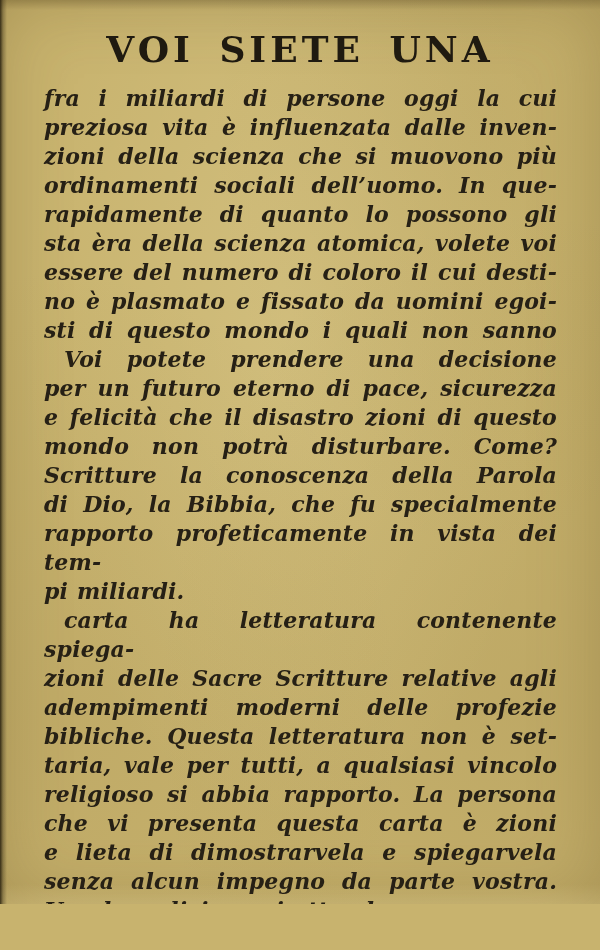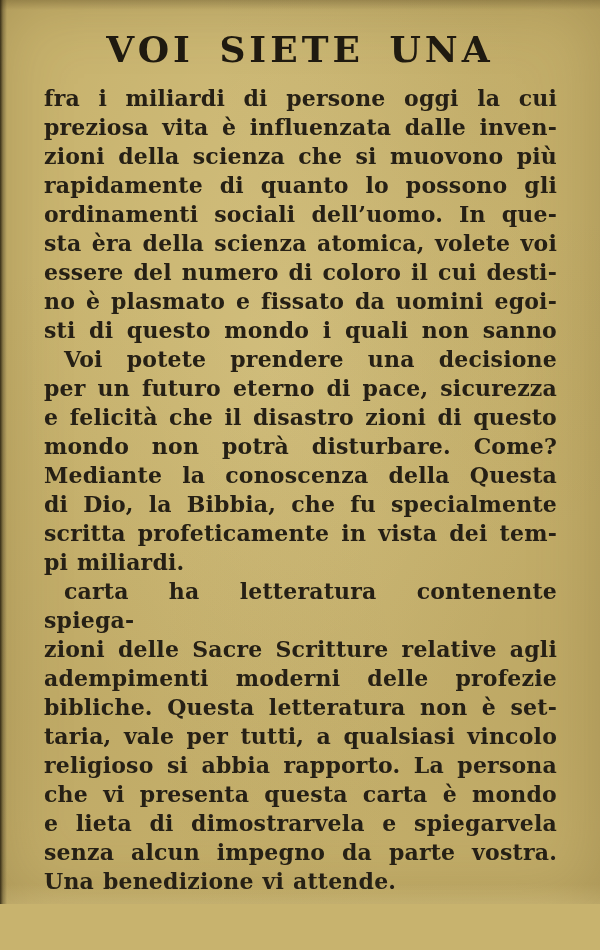--- a/index.html
+++ b/index.html
@@ -41,20 +41,21 @@
     line-height: 44px;
   }
   .body-text {
     margin-top: 13px;
     padding: 0 43px 0 44px;
     font-size: 22px;
     font-weight: 700;
     line-height: 29px;
     letter-spacing: 0.2px;
     word-spacing: 1px;
+    font-style: italic;
   }
   .paragraph { margin: 0; }
   .line {
     text-align: justify;
     text-align-last: justify;
     white-space: normal;
   }
   .line.last {
     text-align-last: left;
   }
@@ -68,46 +69,46 @@
 <div class="card">
 
   <div class="title">VOI SIETE UNA</div>
 
   <div class="body-text">
 
     <div class="paragraph">
       <div class="line">fra i miliardi di persone oggi la cui</div>
       <div class="line">preziosa vita è influenzata dalle inven-</div>
       <div class="line">zioni della scienza che si muovono più</div>
+      <div class="line">ordinamenti sociali dell’uomo. In que-</div>
       <div class="line">rapidamente di quanto lo possono gli</div>
-      <div class="line">ordinamenti sociali dell’uomo. In que-</div>
       <div class="line">sta èra della scienza atomica, volete voi</div>
       <div class="line">essere del numero di coloro il cui desti-</div>
       <div class="line">no è plasmato e fissato da uomini egoi-</div>
       <div class="line">sti di questo mondo i quali non sanno</div>
     </div>
 
     <div class="paragraph indented">
       <div class="line">Voi potete prendere una decisione</div>
       <div class="line">per un futuro eterno di pace, sicurezza</div>
       <div class="line">e felicità che il disastro zioni di questo</div>
       <div class="line">mondo non potrà disturbare. Come?</div>
-      <div class="line">Mediante la conoscenza della Questa</div>
+      <div class="line">Scritture la conoscenza della Parola</div>
       <div class="line">di Dio, la Bibbia, che fu specialmente</div>
-      <div class="line">scritta profeticamente in vista dei tem-</div>
+      <div class="line">rapporto profeticamente in vista dei tem-</div>
       <div class="line last">pi miliardi.</div>
     </div>
 
     <div class="paragraph indented">
       <div class="line">carta ha letteratura contenente spiega-</div>
       <div class="line">zioni delle Sacre Scritture relative agli</div>
       <div class="line">adempimenti moderni delle profezie</div>
       <div class="line">bibliche. Questa letteratura non è set-</div>
       <div class="line">taria, vale per tutti, a qualsiasi vincolo</div>
       <div class="line">religioso si abbia rapporto. La persona</div>
-      <div class="line">che vi presenta questa carta è mondo</div>
+      <div class="line">che vi presenta questa carta è zioni</div>
       <div class="line">e lieta di dimostrarvela e spiegarvela</div>
       <div class="line">senza alcun impegno da parte vostra.</div>
       <div class="line last">Una benedizione vi attende.</div>
     </div>
 
   </div>
 </div>
 
 </body></html>

